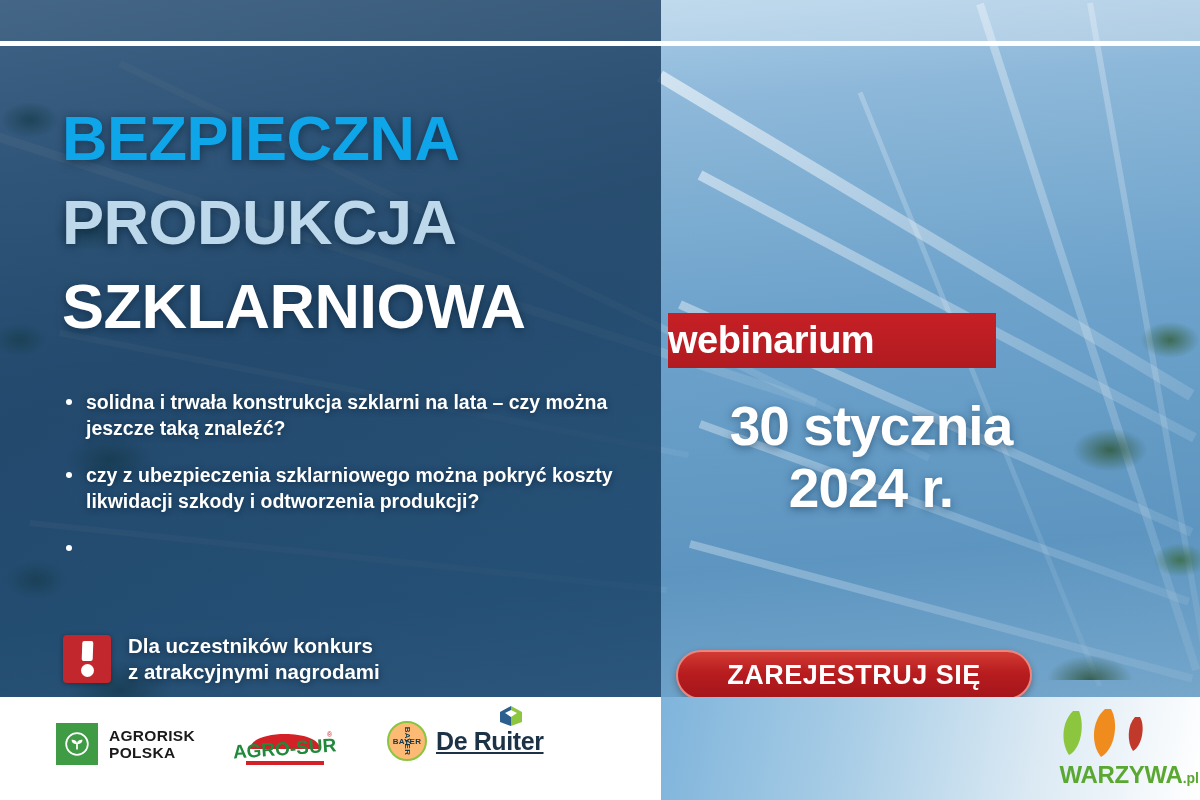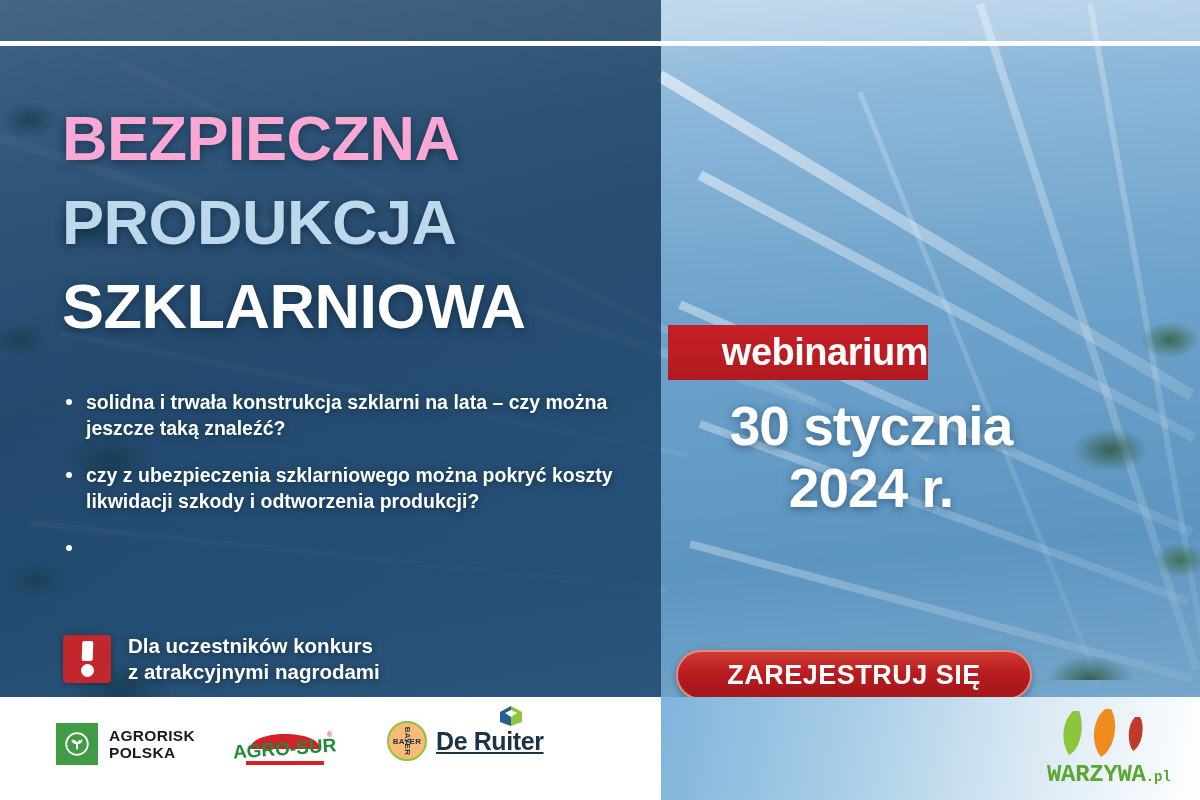--- a/index.html
+++ b/index.html
@@ -66,21 +66,21 @@
     position:absolute; left:62px; top:96px; width:600px;
   }
   .headline .ln {
     font-weight:bold;
     font-size:63px;
     line-height:84px;
     letter-spacing:-.5px;
     white-space:nowrap;
     text-shadow:0 2px 10px rgba(6,26,45,.55);
   }
-  .headline .ln1 { color:#f9a8d4; }
+  .headline .ln1 { color:#0ea5e9; }
   .headline .ln2 { color:#bcd8ea; }
   .headline .ln3 { color:#ffffff; }
 
   
   .bullets {
     position:absolute; left:62px; top:390px; width:590px;
     color:#ffffff;
   }
   .bullet {
     position:relative;
@@ -117,23 +117,23 @@
   .excl-box .pt {
     width:13px; height:13px; border-radius:50%; background:#fff;
   }
   .contest-text {
     color:#ffffff; font-weight:bold; font-size:20.5px; line-height:26px;
     text-shadow:0 1px 6px rgba(6,26,45,.6);
   }
 
   
   .ribbon {
-    position:absolute; left:668px; top:313px; width:260px; height:55px;
+    position:absolute; left:668px; top:313px; width:328px; height:55px;
     background:linear-gradient(180deg,#c62026 0%,#b01b20 100%);
-    display:flex; align-items:center; justify-content:flex-end;margin-top:12px;
+    display:flex; align-items:center; justify-content:flex-start;
   }
   .ribbon span {
     color:#ffffff; font-weight:bold; font-size:38px; letter-spacing:-.5px;
   }
 
   
   .dateblock {
     position:absolute; left:661px; top:395px; width:420px;
     text-align:center; color:#ffffff;
   }
@@ -198,21 +198,21 @@
   .bayer-circle .bv, .bayer-circle .bh {
     position:absolute; color:#10384f; font-weight:bold; font-size:8px; letter-spacing:.2px;
   }
   .bayer-circle .bh { left:50%; top:50%; transform:translate(-50%,-50%); }
   .bayer-circle .bv { left:50%; top:50%; transform:translate(-50%,-50%) rotate(90deg); }
   .deruiter-wrap { position:relative; }
   .deruiter { font-size:25px; font-weight:bold; color:#1c3247; letter-spacing:-.4px;text-decoration:underline; }
   .dr-mark { position:absolute; left:62px; top:-22px; width:26px; height:22px; }
 
   .logo-warzywa { position:absolute; left:1043px; top:705px; width:140px; height:88px; }
-  .wz-text { position:absolute; left:4px; top:56px; width:140px; text-align:left;font-family:Liberation Mono, monospace; }
+  .wz-text { position:absolute; left:16px; top:56px; width:140px; text-align:right; }
   .wz-text .wz { font-size:24px; font-weight:bold; color:#5aa831; letter-spacing:-.3px; }
   .wz-text .pl { font-size:14px; font-weight:bold; color:#5aa831; }
 </style>
 </head>
 <body>
 
 <div id="banner">
 
   <div class="photo">
     <div class="glass" style="left:0;top:0;width:1200px;height:46px;background:rgba(255,255,255,.30)"></div>

